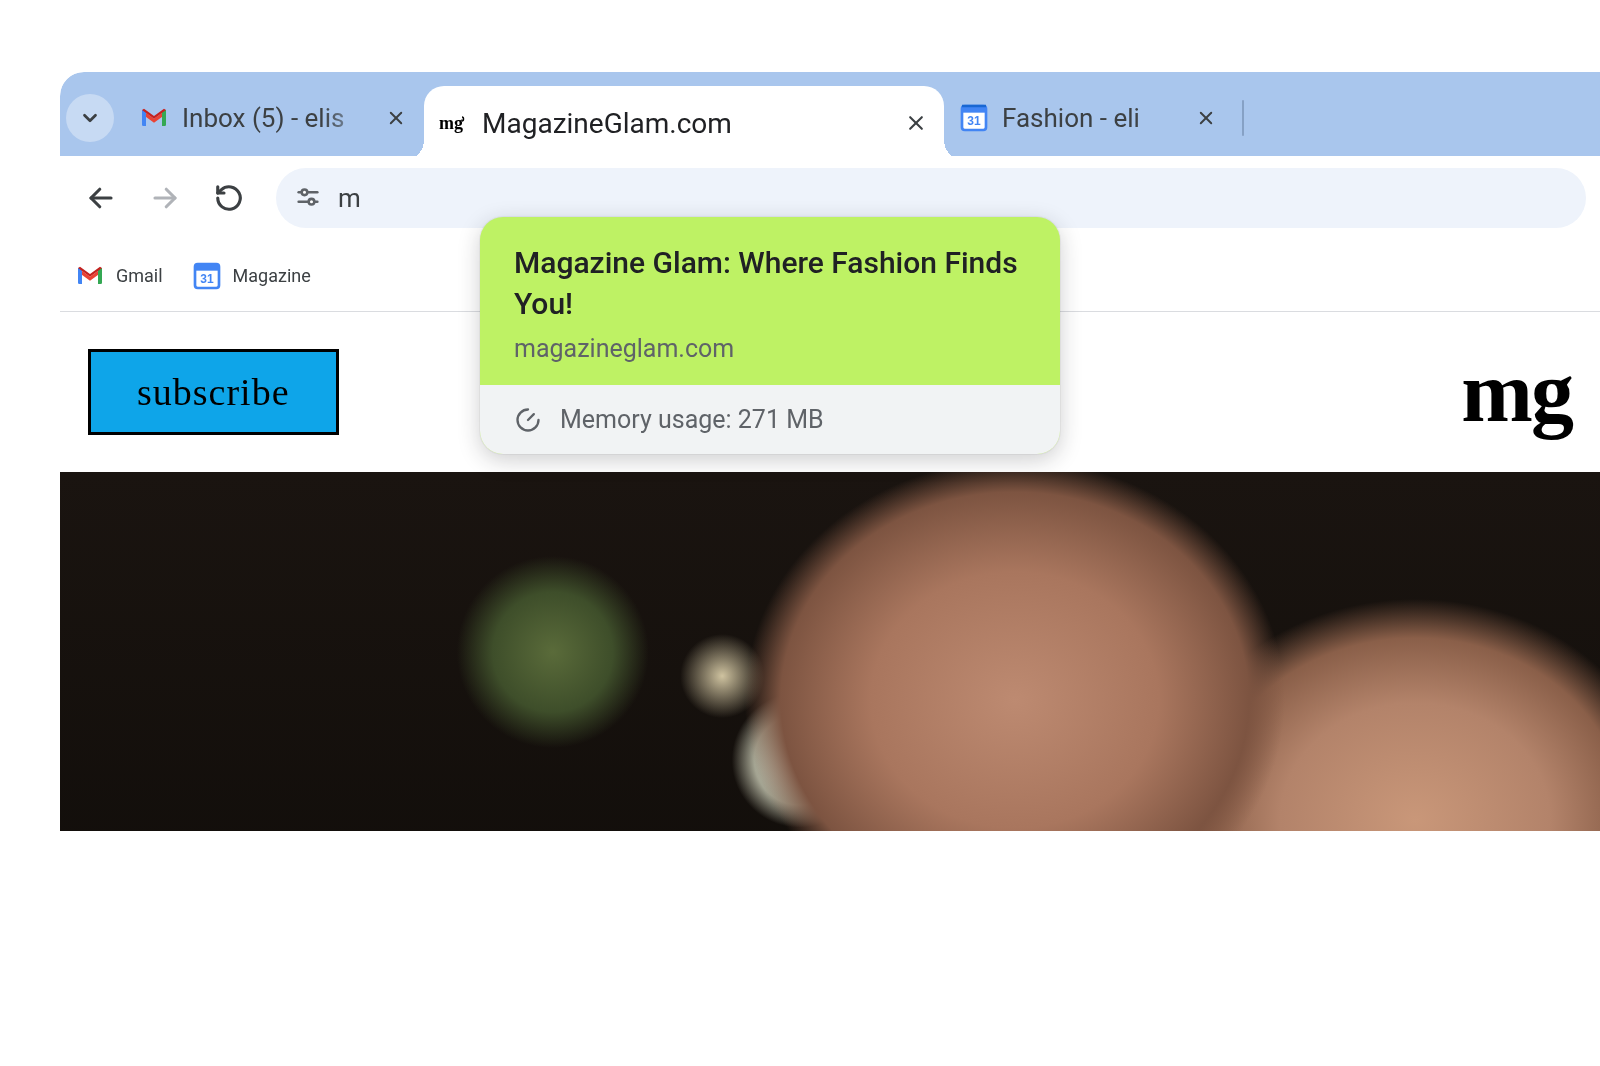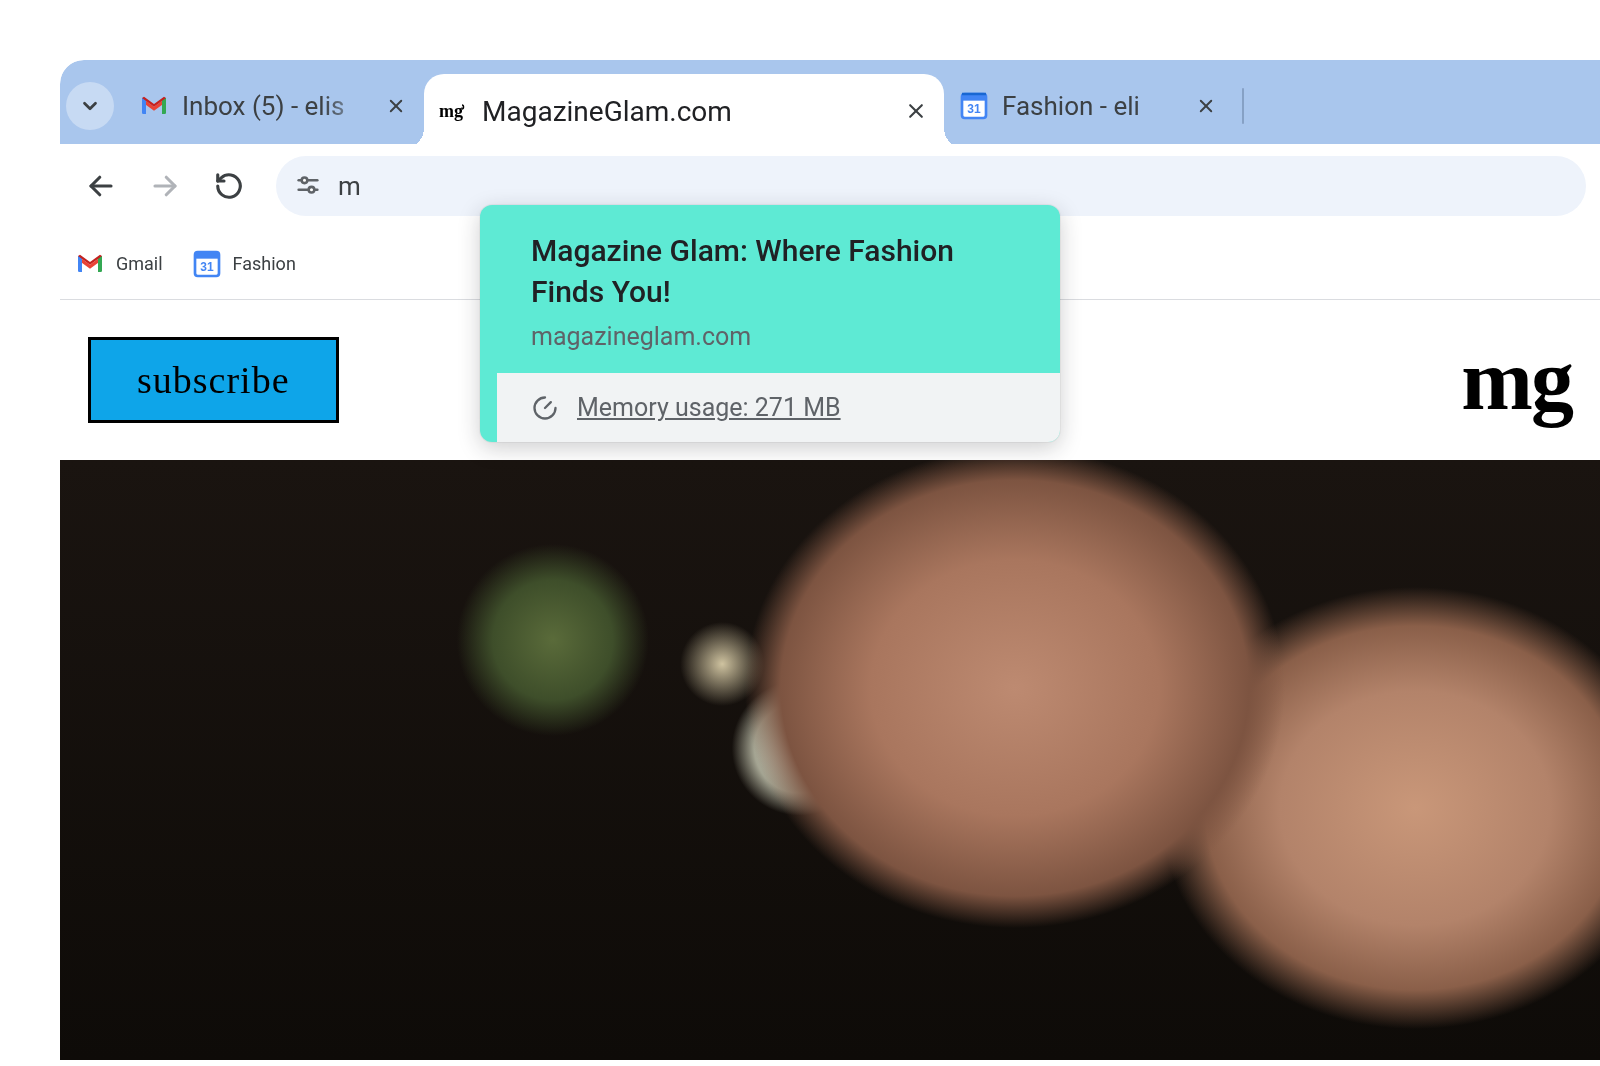--- a/index.html
+++ b/index.html
@@ -1,21 +1,21 @@
 <!DOCTYPE html>
 <html><head>
 <meta charset="utf-8">
 <style>
   * { box-sizing: border-box; margin: 0; padding: 0; }
   html, body { width: 1600px; height: 1066px; overflow: hidden; font-family: "Google Sans", "Segoe UI", Roboto, Arial, sans-serif; background: #fff; }
 
   .window {
     position: absolute;
-    left: 60px; top: 60px;
-    width: 1540px; height: 1006px;
+    left: 60px; top: 72px;
+    width: 1540px; height: 759px;
     border-top-left-radius: 24px;
     overflow: hidden;
   }
 
   
   .tabstrip {
     height: 84px;
     background: #a9c6ed;
     border-top-left-radius: 24px;
     display: flex;
@@ -99,35 +99,34 @@
   }
   .bookmark { display:flex; align-items:center; gap:10px; }
   .bookmark .lbl { font-size: 18px; color:#3c4043; }
   .bk-ico { width: 32px; height: 32px; }
 
   
   .hovercard {
     position: absolute;
     left: 420px; top: 145px;
     width: 580px;
-    background: #5eead4;
-    border-radius: 12px;
+    background: #bef264;
+    border-radius: 23px;
     box-shadow: 0 6px 22px rgba(32,33,36,0.22), 0 0 0 1px rgba(0,0,0,0.04);
     overflow: hidden;
     z-index: 50;
-    padding-left: 17px;
   }
   .hovercard .top { padding: 26px 34px 22px; }
   .hovercard .t { font-size: 30px; font-weight: 500; color:#202124; line-height: 1.35; }
   .hovercard .d { font-size: 25px; color:#5f6368; margin-top: 10px; }
   .hovercard .bottom {
     background: #f1f3f4;
     padding: 20px 34px;
     display:flex; align-items:center; gap:18px;
-    font-size: 25px; color:#5f6368;text-decoration:underline;
+    font-size: 25px; color:#5f6368;
   }
 
   
   .page {
     position: relative;
     height: calc(100% - 84px - 84px - 72px);
     background: #fff;
   }
   .page-header {
     height: 160px;
@@ -282,21 +281,21 @@
       <span class="lbl">Gmail</span>
     </div>
     <div class="bookmark">
       <span class="bk-ico">
         <svg viewBox="0 0 48 48" width="32" height="32">
             <rect x="6" y="6" width="36" height="36" rx="4" fill="#fff" stroke="#4285F4" stroke-width="4"></rect>
             <rect x="6" y="6" width="36" height="10" fill="#4285F4"></rect>
             <text x="14" y="34" font-family="Arial" font-size="18" font-weight="700" fill="#4285F4">31</text>
           </svg>
       </span>
-      <span class="lbl">Fashion</span>
+      <span class="lbl">Magazine</span>
     </div>
   </div>
 
   <div class="page">
     <div class="page-header">
       <button class="subscribe">subscribe</button>
       <div class="logo">mg</div>
     </div>
     <div class="hero"></div>
   </div>

